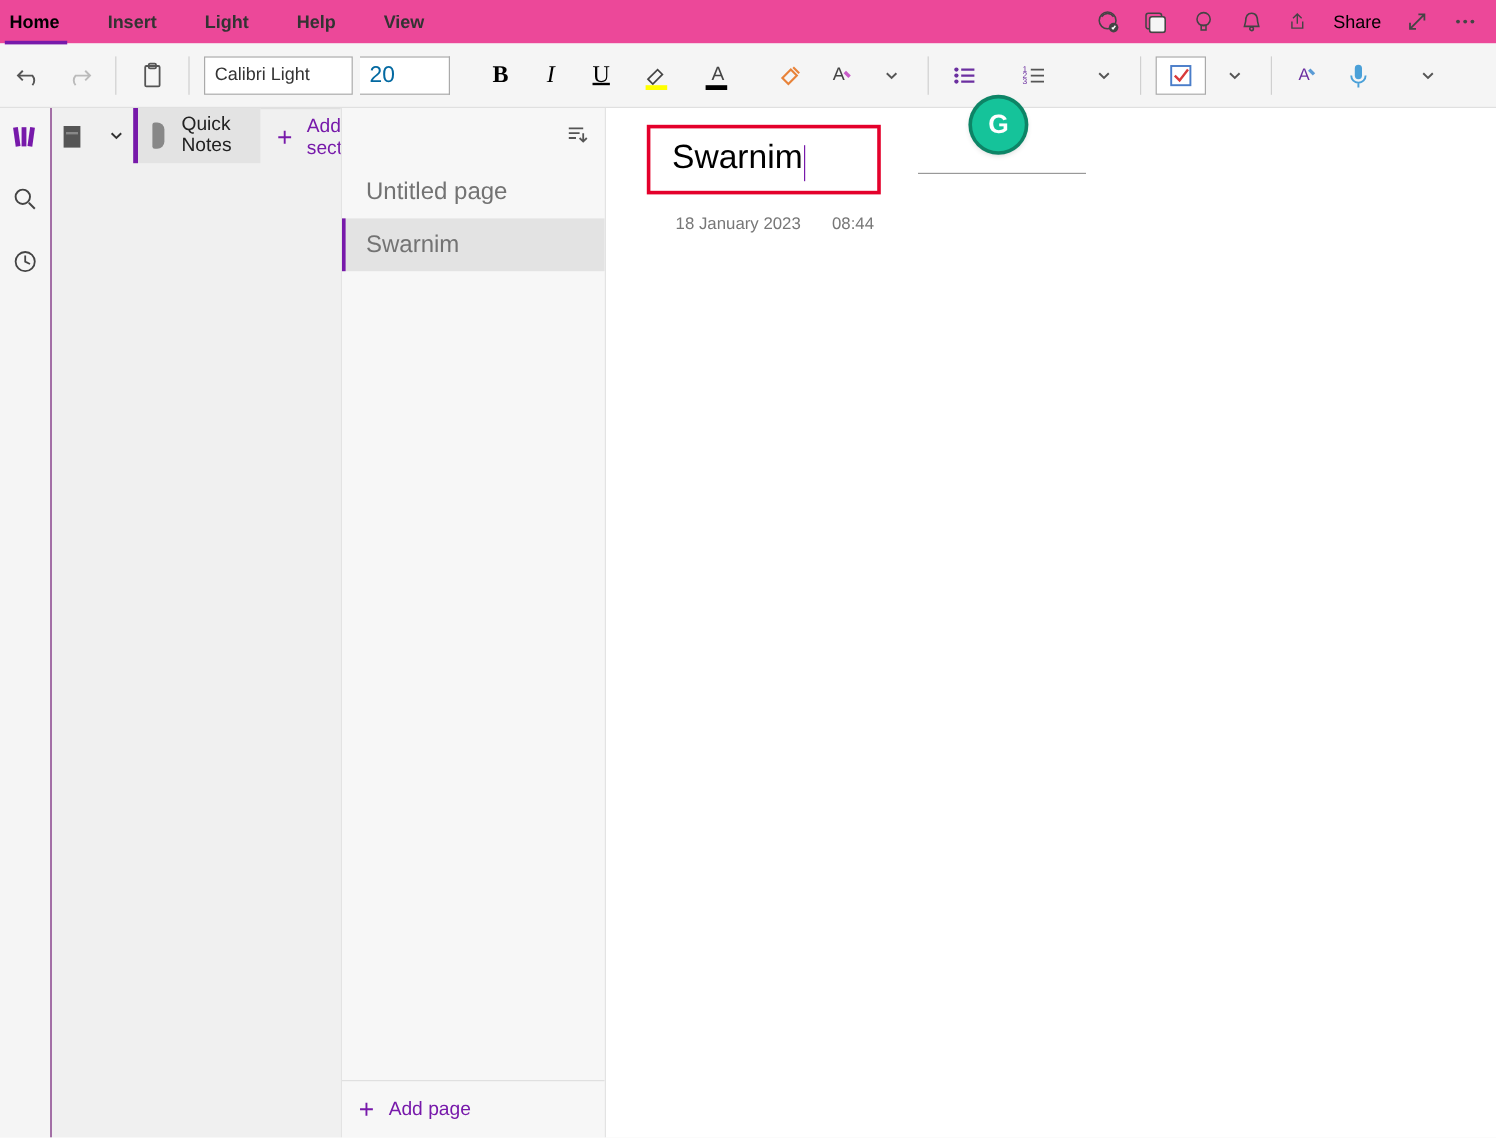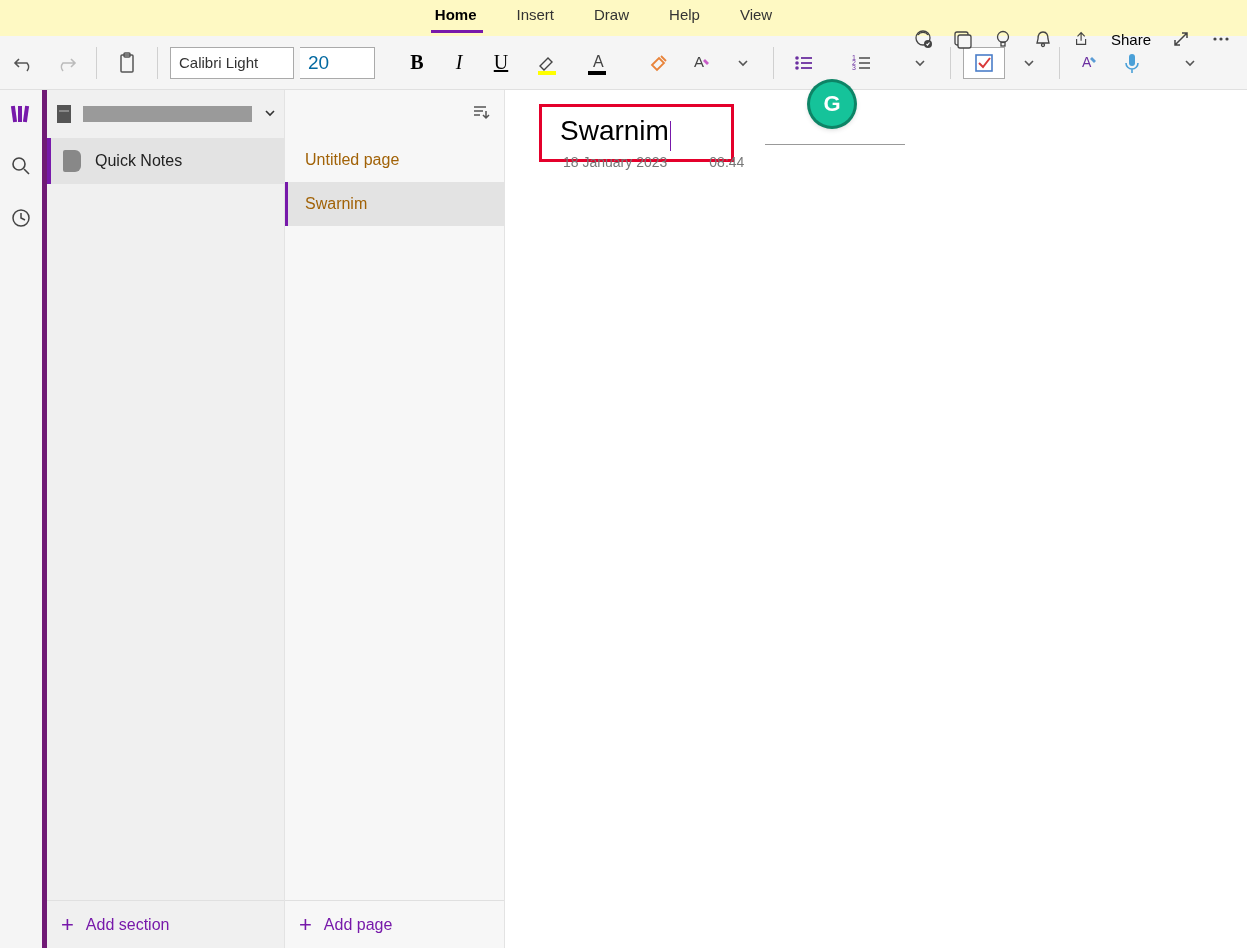--- a/index.html
+++ b/index.html
@@ -13,41 +13,40 @@
   width: 1247px;
   height: 948px;
   background: #f5f5f5;
   overflow: hidden;
   position: relative;
 }
 
 
 .menu-bar {
   display: flex;
-  align-items: center;
   height: 36px;
-  background: #fef9c3;
+  background: #ec4899;
   padding: 0 8px;
   position: relative;
-  flex-direction: column;
 }
 
 .menu-tabs {
   display: flex;
   align-items: center;
   gap: 0;
 }
 
 .menu-tab {
   padding: 6px 18px 6px 0;
   font-size: 15px;
   color: #333;
   cursor: pointer;
   position: relative;
   margin-right: 22px;
+  font-weight: bold;
 }
 
 .menu-tab.active {
   font-weight: 600;
   color: #000;
 }
 
 .menu-tab.active::after {
   content: "";
   position: absolute;
@@ -174,22 +173,21 @@
   display: flex;
   align-items: center;
   justify-content: center;
   cursor: pointer;
 }
 
 .sections-panel {
   width: 242px;
   background: #f0f0f0;
   display: flex;
-  flex-direction: column;
-  border-left: 5px solid #701a75;
+  border-left: 1px solid #701a75;
 }
 
 .notebook-header {
   height: 48px;
   display: flex;
   align-items: center;
   padding: 0 8px;
   gap: 8px;
 }
 
@@ -263,22 +261,22 @@
   align-items: center;
   justify-content: flex-end;
   padding: 0 14px;
 }
 
 .page-item {
   height: 44px;
   display: flex;
   align-items: center;
   padding: 0 20px;
-  font-size: 16px;
-  color: #a16207;
+  font-size: 20px;
+  color: #737373;
   cursor: pointer;
 }
 
 .page-item.selected {
   background: #e3e3e3;
   border-left: 3px solid #7719aa;
   padding-left: 17px;
 }
 
 .pages-filler {
@@ -337,23 +335,23 @@
   left: 260px;
   top: 54px;
   width: 140px;
   height: 1px;
   background: #999;
 }
 
 .meta-row {
   position: absolute;
   left: 58px;
-  top: 64px;
-  display: flex;
-  gap: 42px;
+  top: 88px;
+  display: flex;
+  gap: 26px;
   font-size: 14px;
   color: #777;
 }
 
 .grammarly-badge {
   position: absolute;
   left: 810px;
   top: 82px;
   width: 44px;
   height: 44px;
@@ -374,21 +372,21 @@
 }
 
 </style>
 </head>
 <body>
 
 <div class="menu-bar">
   <div class="menu-tabs">
     <div class="menu-tab active">Home</div>
     <div class="menu-tab">Insert</div>
-    <div class="menu-tab">Draw</div>
+    <div class="menu-tab">Light</div>
     <div class="menu-tab">Help</div>
     <div class="menu-tab">View</div>
   </div>
   <div class="menu-right">
     <div class="menu-icon">
       <svg width="20" height="20" viewBox="0 0 20 20">
           <circle cx="10" cy="9" r="7" fill="none" stroke="#444" stroke-width="1.3"></circle>
           <path d="M5 6 A6 6 0 0 1 15 6" fill="none" stroke="#444" stroke-width="1.3"></path>
           <circle cx="15" cy="15" r="4" fill="#444"></circle>
           <path d="M13.5 15 l1 1 l2 -2.5" stroke="#fff" stroke-width="1.2" fill="none"></path>

